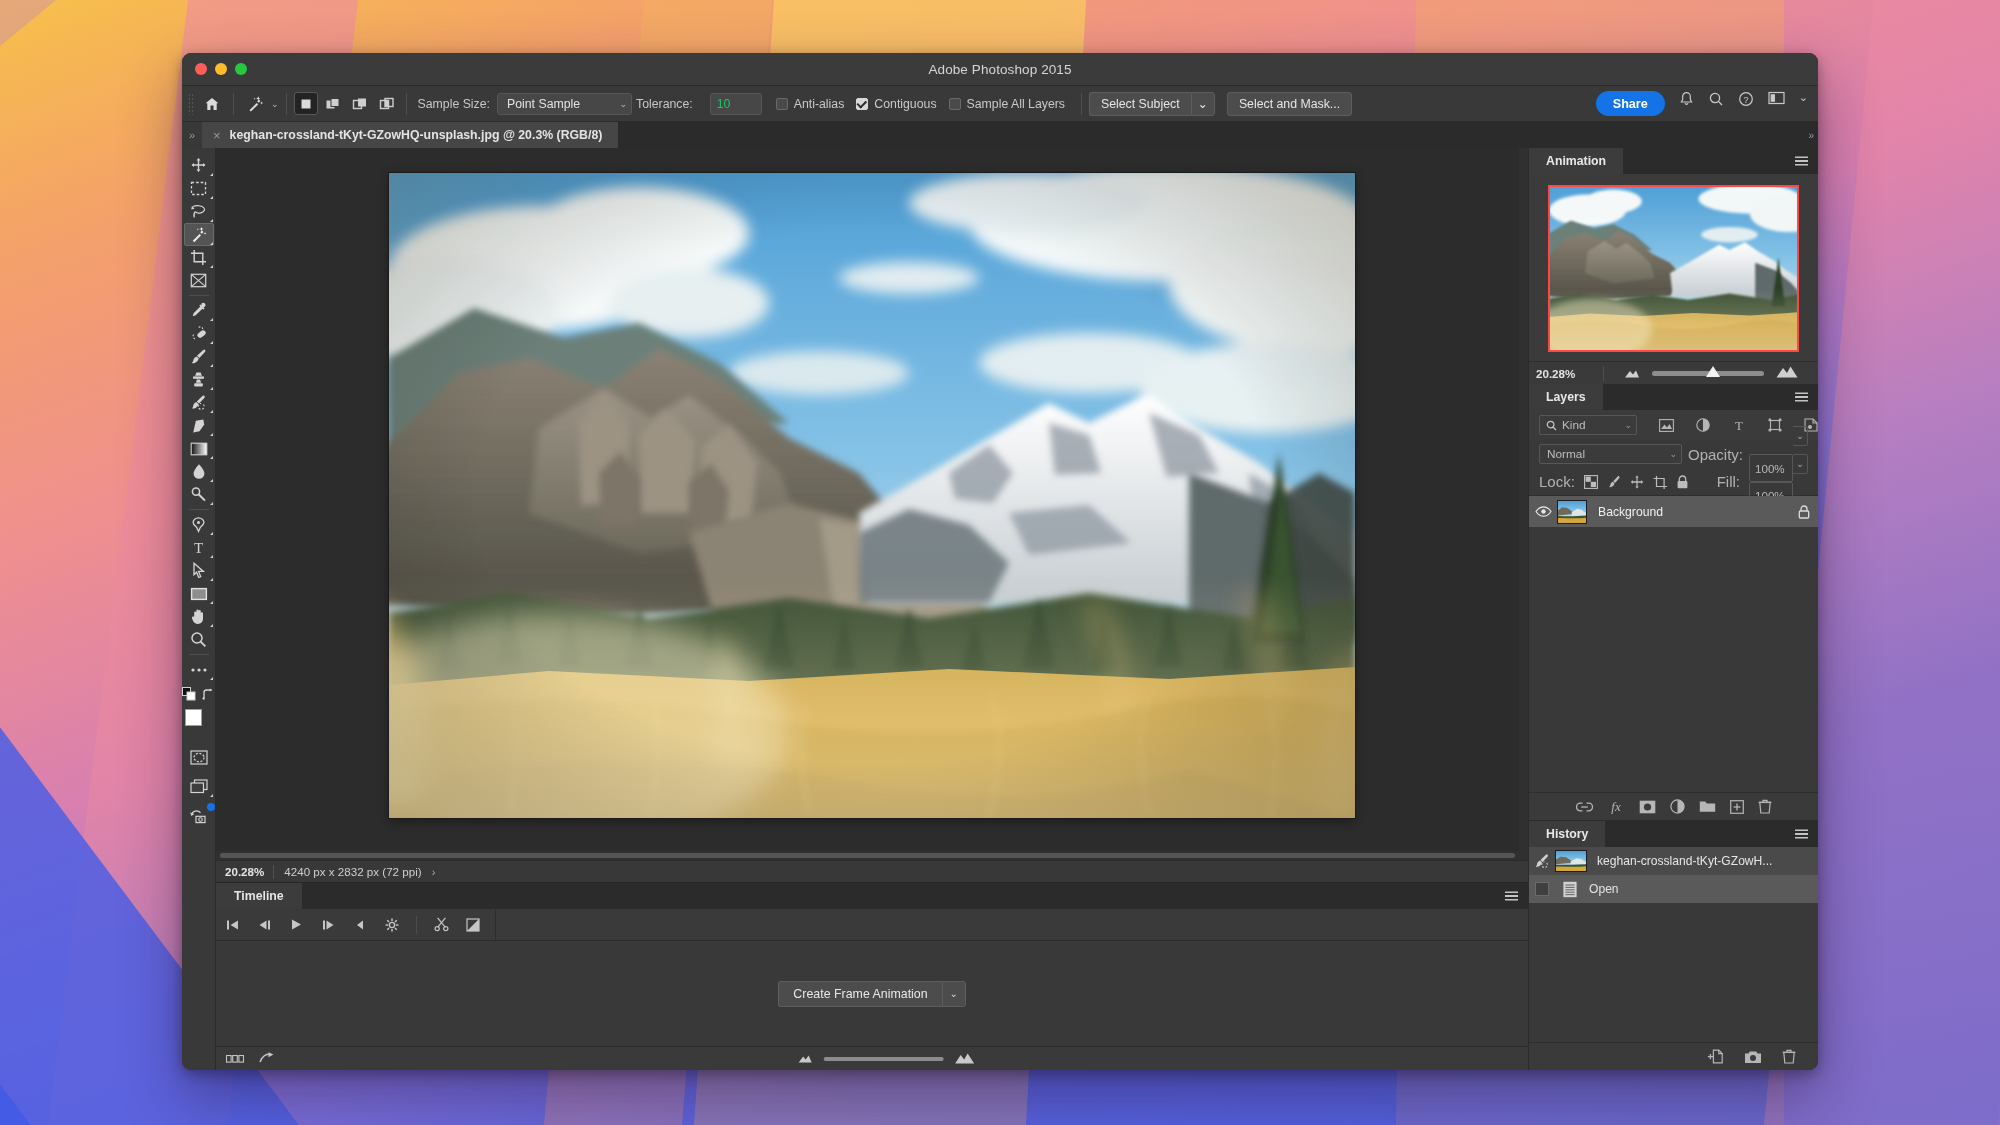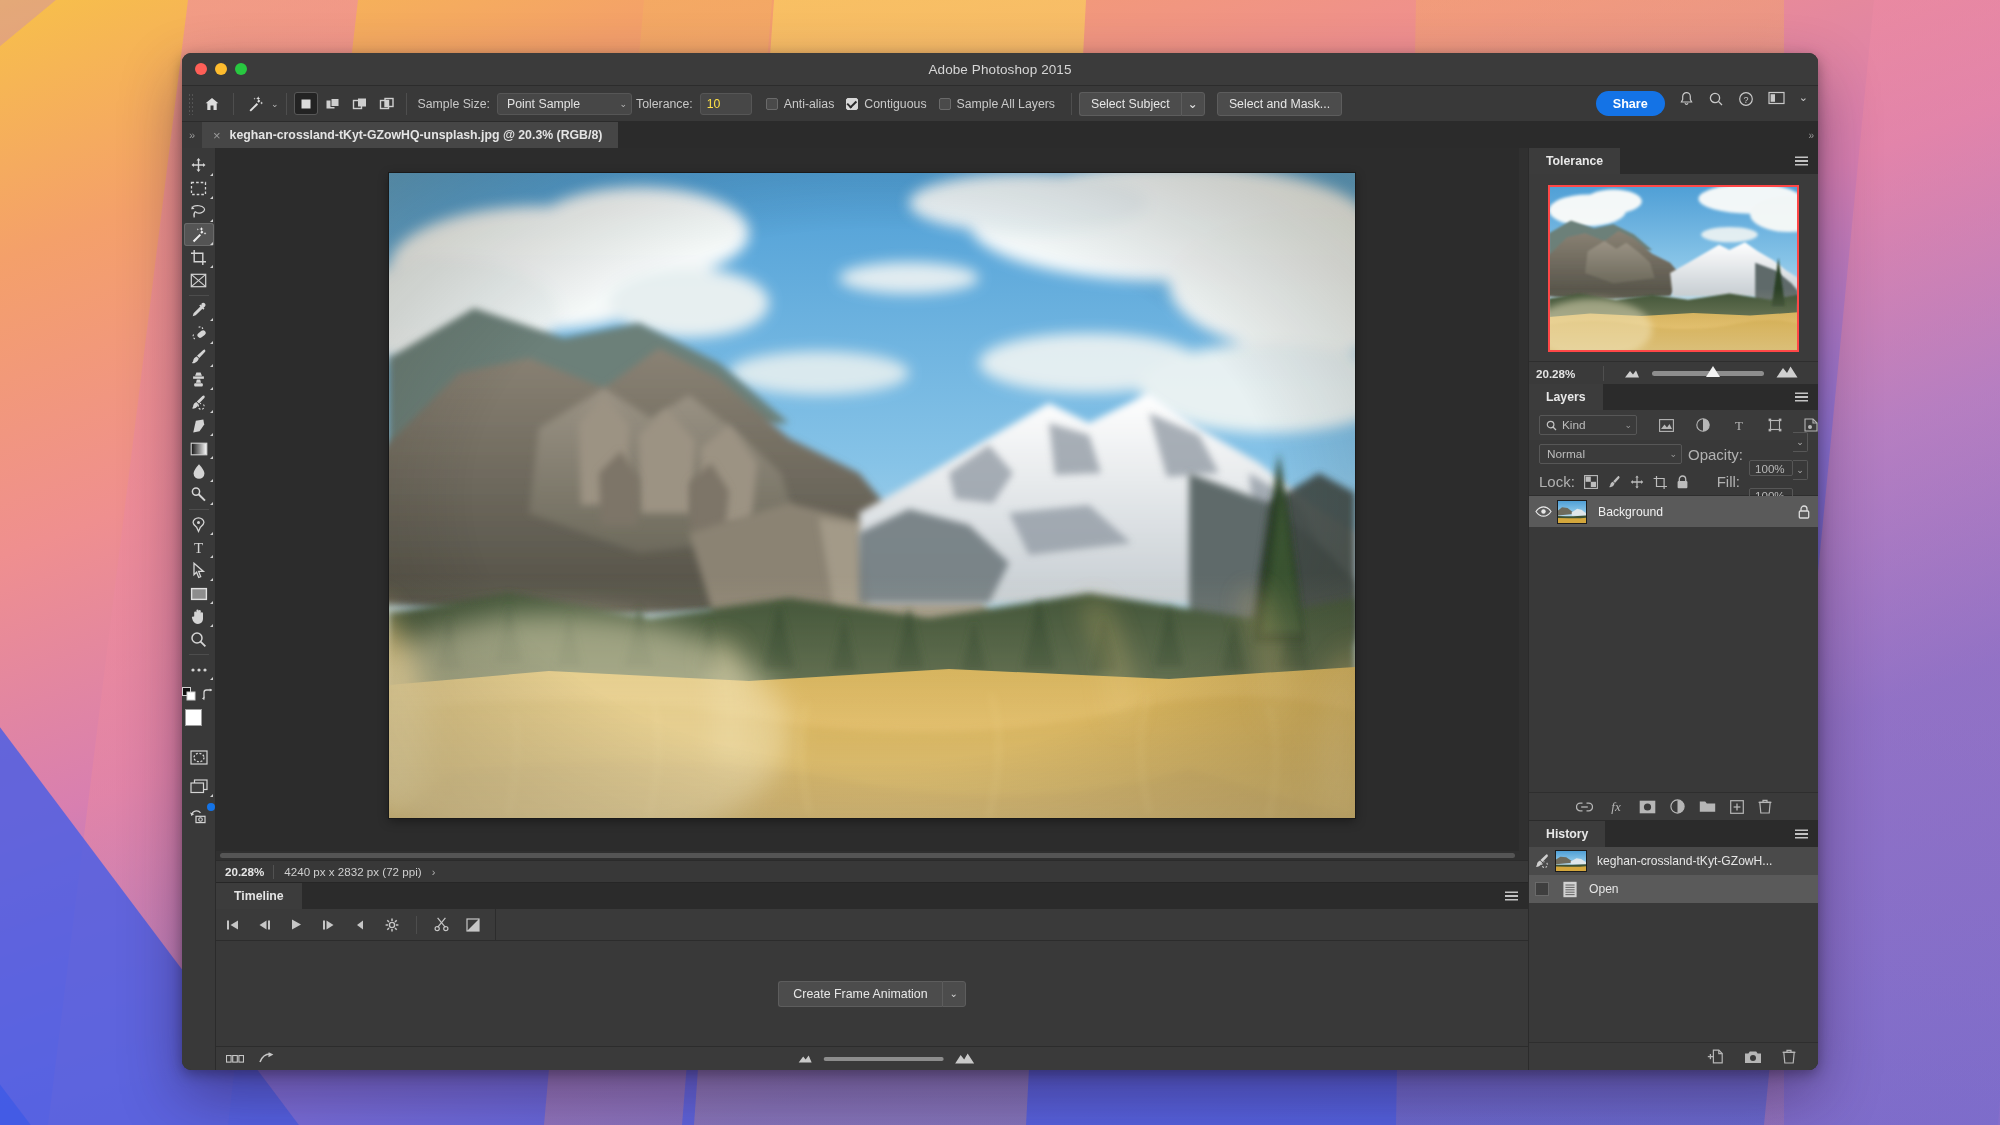--- a/index.html
+++ b/index.html
@@ -65,21 +65,21 @@
     border-radius: 3px; }
   .selmode.active { background:#232323; box-shadow: inset 0 0 0 1px #575757; }
   .ob-label { font-size: 12.3px; color:#c7c7c7; margin: 0 7px 0 4px; white-space:nowrap; }
   .ob-select {
     height: 22px; background:#474747; border:1px solid #565656; border-radius:3px;
     color:#e2e2e2; font-size:12.3px; display:flex; align-items:center;
     padding: 0 4px 0 9px; min-width: 135px; justify-content:space-between; gap: 10px;
   }
   .ob-input {
     height: 22px; width: 52px; background:#474747; border:1px solid #565656; border-radius:3px;
-    color:#fde047; font-size:12.3px; display:flex; align-items:center; padding: 0 6px;
+    color:#22c55e; font-size:12.3px; display:flex; align-items:center; padding: 0 6px; margin-left: 10px;
   }
   .ob-check { display:flex; align-items:center; gap:6px; margin: 0 9px 0 3px; }
   .cbox { width: 12px; height: 12px; border-radius:2px; background:#4a4a4a;
     border:1px solid #6a6a6a; display:flex; align-items:center; justify-content:center; }
   .cbox.on { background:#d8d8d8; border-color:#d8d8d8; }
   .cbox.on::after { content:""; width:7px; height:4px; border-left:2px solid #2b2b2b;
     border-bottom:2px solid #2b2b2b; transform: rotate(-45deg) translate(0px,-1px); }
   .ob-check span { font-size:12.3px; color:#c9c9c9; white-space:nowrap;text-align:center; }
   .pushbtn {
     height: 24px; background:#4c4c4c; border:1px solid #5d5d5d; border-radius:3px;
@@ -205,21 +205,21 @@
     border-radius:2px; display:flex; align-items:center; gap:5px; padding: 0 4px 0 6px;
     font-size:11.8px; color:#bdbdbd; }
   .filter-icon { color:#b6b6b6; display:flex; align-items:center; justify-content:center; width:18px; }
   #filter-toggle { margin-left:auto; width: 14px; height: 22px; display:flex; align-items:center; }
   #filter-toggle .knob { width: 13px; height: 19px; border-radius: 7px; background:#8d8d8d; }
   #blend-row { height: 28px; display:flex; align-items:center; gap: 6px; padding: 0 10px; }
   #blend-select { flex: 1 1 auto; height: 20px; background:#3b3b3b; border:1px solid #575757;
     border-radius:2px; display:flex; align-items:center; justify-content:space-between;
     padding: 0 4px 0 7px; font-size:11.8px; color:#bdbdbd; }
   .small-label { font-size:15px; color:#b2b2b2; white-space:nowrap; }
-  .pct-field { height: 16px; width: 44px; border:1px solid #575757; border-radius:2px;
+  .pct-field { height: 28px; width: 44px; border:1px solid #575757; border-radius:2px;
     display:flex; align-items:center; padding: 0 5px; font-size:11.6px; color:#b8b8b8;margin-top:28px; }
   .pct-caret { width: 15px; height: 20px; border:1px solid #575757; border-left:none;
     border-radius: 0 2px 2px 0; display:flex; align-items:center; justify-content:center;
     color:#b0b0b0; font-size:9px; }
   #lock-row { height: 28px; display:flex; align-items:center; gap: 9px; padding: 0 10px;
     border-bottom: 1px solid #2e2e2e; }
   .lock-icon { color:#bdbdbd; display:flex; align-items:center; }
   #layers-list { flex:1 1 auto; min-height:0; background:#393939; }
   .layer-row { height: 31px; display:flex; align-items:center; background:#5a5a5a; gap: 0; }
   .layer-eye { width: 28px; display:flex; align-items:center; justify-content:center; color:#e0e0e0; }
@@ -891,21 +891,21 @@
             </span>
           </div>
         </div>
       </div>
     </div>
 
     <div id="right-dock">
 
       <div id="nav-panel">
         <div class="panel-tabrow">
-          <div class="panel-tab">Tolerance</div>
+          <div class="panel-tab">Animation</div>
           <div class="panel-menu"></div>
         </div>
         <div id="nav-body">
           <div id="nav-thumb">
             <svg viewBox="0 0 966 645" preserveAspectRatio="none" style="width:100%;height:100%;display:block">
               <rect width="966" height="645" fill="url(#skyg)"></rect>
               <g filter="url(#soft2)" opacity=".95">
                 <ellipse cx="150" cy="95" rx="150" ry="62" fill="#fdfdfa"></ellipse>
                 <ellipse cx="250" cy="60" rx="110" ry="46" fill="#fdfdfa"></ellipse>
                 <ellipse cx="780" cy="50" rx="200" ry="58" fill="#fbfcfa"></ellipse>

